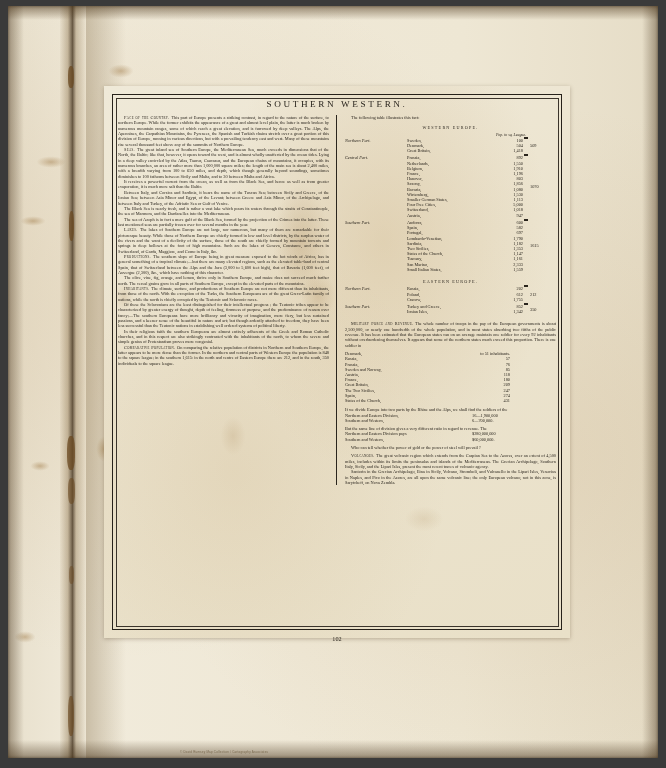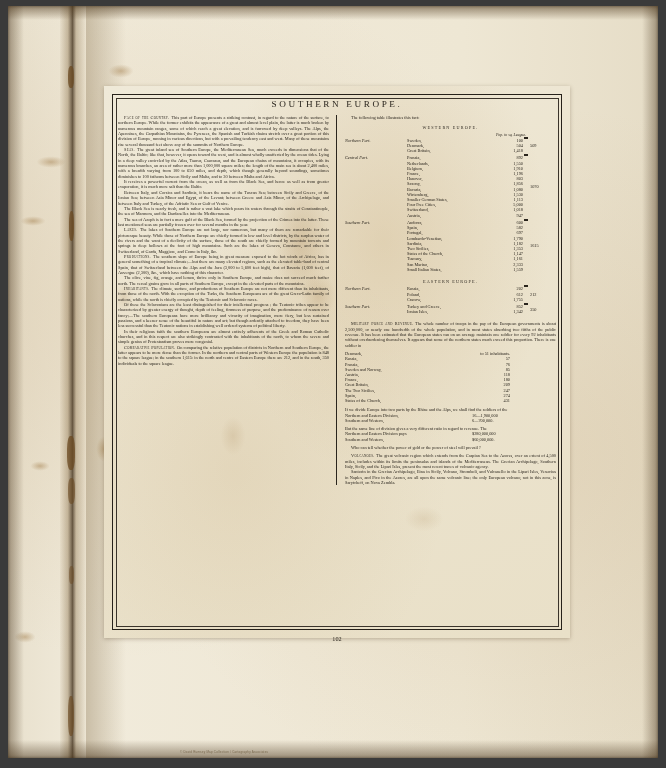--- a/index.html
+++ b/index.html
@@ -140,21 +140,21 @@
       <div class="blotch" style="left:168px;top:96px;width:58px;height:120px;opacity:.55;"></div>
       <div class="blotch" style="left:196px;top:186px;width:36px;height:48px;opacity:.5;"></div>
       <div class="blotch" style="left:116px;top:330px;width:26px;height:40px;opacity:.35;"></div>
       <div class="blotch" style="left:10px;top:196px;width:20px;height:30px;opacity:.4;"></div>
       <div class="blotch" style="left:300px;top:420px;width:40px;height:26px;opacity:.3;"></div>
 
       <div id="frame"></div>
 
       <div id="content">
 
-        <h1 id="page-title">SOUTHERN EUROPE.</h1>
+        <h1 id="page-title">SOUTHERN WESTERN.</h1>
 
         <div id="cols">
 
           <div class="col left">
             <div id="left-paras">
                 <p class="para"><span class="sc">Face of the Country. </span><span>This part of Europe presents a striking contrast, in regard to the nature of the surface, to northern Europe. While the former exhibits the appearance of a great and almost level plain, the latter is much broken by numerous mountain ranges, some of which reach a great elevation, and is furrowed by deep valleys. The Alps, the Apennines, the Carpathian Mountains, the Pyrenees, the Spanish and Turkish chains stretch over a great portion of this division of Europe, running in various directions, but with a prevailing tendency east and west. Many of these mountains rise several thousand feet above any of the summits of Northern Europe.</span></p>
                 <p class="para"><span class="sc">Seas. </span><span>The great inland sea of Southern Europe, the Mediterranean Sea, much exceeds in dimensions that of the North, the Baltic; like that, however, it opens toward the west, and is almost wholly unaffected by the ocean tides. Lying in a deep valley encircled by the Atlas, Taurus, Caucasus, and the European chains of mountains, it occupies, with its numerous branches, an area of rather more than 1,000,000 square miles; the length of the main sea is about 2,400 miles, with a breadth varying from 100 to 650 miles, and depth, which though generally beyond soundings, sometimes diminishes to 100 fathoms between Sicily and Malta, and to 30 between Malta and Africa.</span></p>
                 <p class="para"><span>It receives a powerful current from the ocean, as well as from the Black Sea, and hence as well as from greater evaporation, it is much more salt than the Baltic.</span></p>
                 <p class="para"><span>Between Italy, and Corsica and Sardinia, it bears the name of the Tuscan Sea; between Sicily and Greece, of the Ionian Sea; between Asia Minor and Egypt, of the Levant; between Greece and Asia Minor, of the Archipelago, and between Italy and Turkey, of the Adriatic Sea or Gulf of Venice.</span></p>
                 <p class="para"><span>The Black Sea is nearly fresh, and is rather a vast lake which pours its waters through the straits of Constantinople, the sea of Marmora, and the Dardanelles into the Mediterranean.</span></p>

